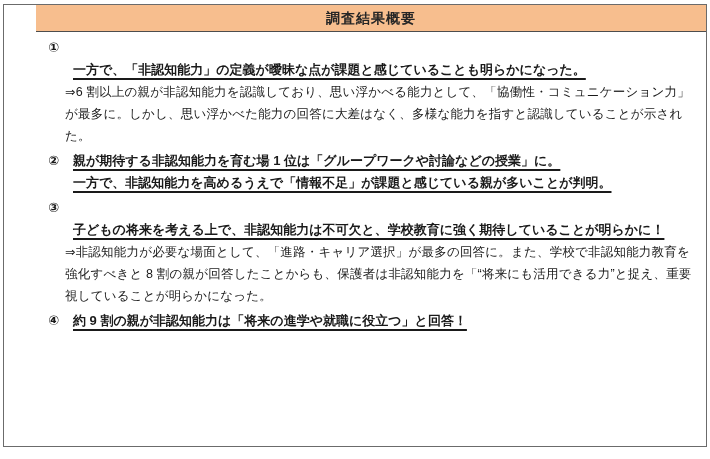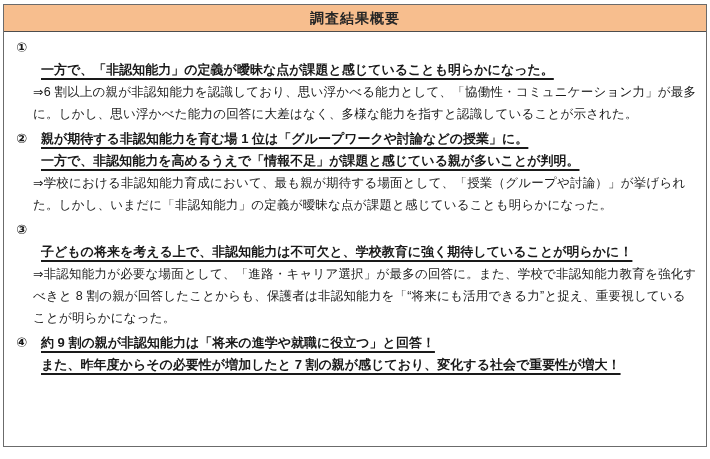--- a/index.html
+++ b/index.html
@@ -16,20 +16,21 @@
     overflow: hidden;
   }
   .frame {
     position: absolute;
     left: 3px;
     top: 4px;
     right: 3px;
     bottom: 12px;
     border: 1px solid #6b6b6b;
     background: #ffffff;
+    padding-left: 32px;
   }
   .header {
     height: 26px;
     line-height: 26px;
     background: var(--header-bg, #F7BE8E);
     border-bottom: 1px solid #4d4d4d;
     text-align: center;
     font-size: 14px;
     font-weight: bold;
     color: #262626;
@@ -87,37 +88,35 @@
         </div>
         <div class="section">
           <div class="hline">
             <span class="num">②</span>
             <span class="htext">親が期待する非認知能力を育む場 1 位は「グループワークや討論などの授業」に。</span>
           </div>
           <div class="hline">
             <span class="num"></span>
             <span class="htext">一方で、非認知能力を高めるうえで「情報不足」が課題と感じている親が多いことが判明。</span>
           </div>
-          <div class="para">⇒学校における非認知能力育成において、最も親が期待する場面として、「授業（グループや討論）」が挙げられた。しかし、いまだに「非認知能力」の定義が曖昧な点が課題と感じていることも明らかになった。</div>
         </div>
         <div class="section">
           <div class="hline">
             <span class="num">③</span>
           </div>
           <div class="hline">
             <span class="num"></span>
             <span class="htext">子どもの将来を考える上で、非認知能力は不可欠と、学校教育に強く期待していることが明らかに！</span>
           </div>
           <div class="para">⇒非認知能力が必要な場面として、「進路・キャリア選択」が最多の回答に。また、学校で非認知能力教育を強化すべきと 8 割の親が回答したことからも、保護者は非認知能力を「“将来にも活用できる力”と捉え、重要視していることが明らかになった。</div>
         </div>
         <div class="section">
           <div class="hline">
             <span class="num">④</span>
             <span class="htext">約 9 割の親が非認知能力は「将来の進学や就職に役立つ」と回答！</span>
           </div>
           <div class="hline">
             <span class="num"></span>
-            <span class="htext">また、昨年度からその必要性が増加したと 7 割の親が感じており、変化する社会で重要性が増大！</span>
           </div>
         </div>
       </div>
   </div>
 </div>
 
 </body></html>

